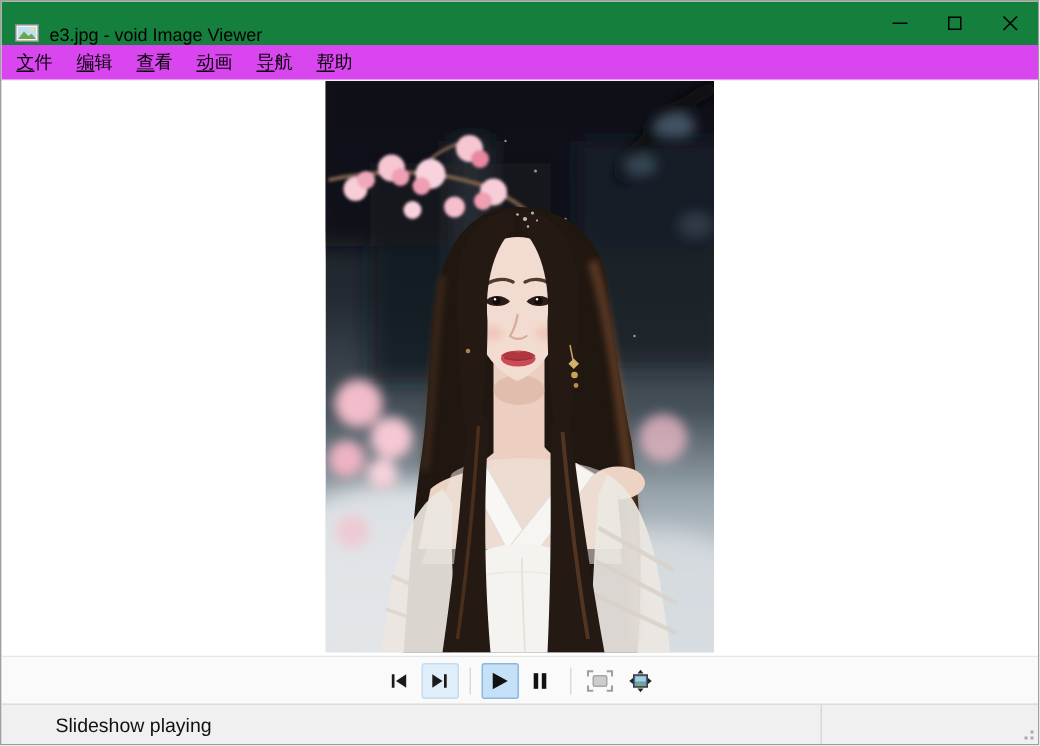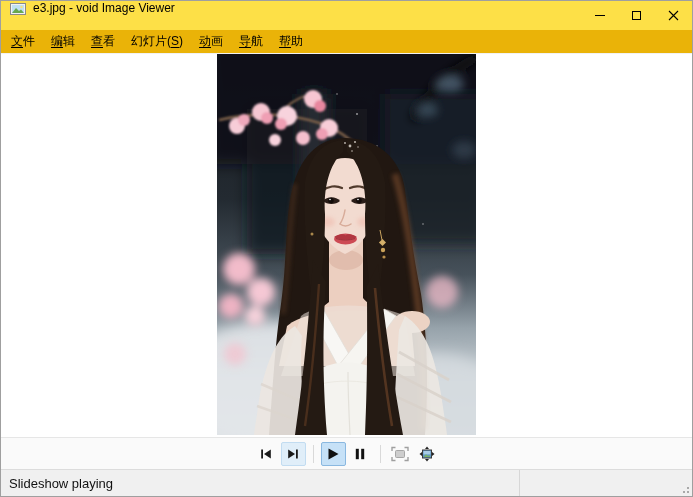--- a/index.html
+++ b/index.html
@@ -2,46 +2,46 @@
 <html><head>
 <meta charset="utf-8">
 <style>
   * { margin:0; padding:0; box-sizing:border-box; }
   html,body { width:693px; height:497px; background:#ffffff; font-family:"Liberation Sans","DejaVu Sans",sans-serif; }
   .window {
     width:693px; height:497px; border:1px solid #9f9f9f;
     display:flex; flex-direction:column; background:#ffffff; overflow:hidden;
   }
   
-  .titlebar { height:29px; flex:0 0 29px; display:flex; align-items:flex-start; background:#fde047; }
+  .titlebar { height:29px; flex:0 0 29px; display:flex; align-items:flex-end; background:#15803d; }
   .app-icon { width:16px; height:16px; margin-left:9px; flex:0 0 16px; }
   .title-text { font-size:12px; color:#000; margin-left:7px; flex:1; white-space:nowrap; overflow:hidden; }
   .caption-buttons { display:flex; height:100%; }
   .cap-btn { width:37px; height:100%; display:flex; align-items:center; justify-content:center; cursor:default; }
   .glyph-min { width:10px; height:1px; background:#000; display:block; }
   .glyph-max { width:9px; height:9px; border:1px solid #000; display:block; }
   
-  .menubar { height:24px; flex:0 0 24px; display:flex; align-items:center; background:#eab308; padding-left:2px; border-bottom:1px solid #f2f2f2; }
+  .menubar { height:24px; flex:0 0 24px; display:flex; align-items:center; background:#d946ef; padding-left:2px; border-bottom:1px solid #f2f2f2; }
   .menu-item { font-size:12px; color:#000; padding:3px 8px; white-space:nowrap; }
   .menu-item .hot { text-decoration:underline; text-underline-offset:2px; }
   
   .client { flex:1 1 auto; position:relative; background:#ffffff; overflow:hidden; }
   .photo { position:absolute; left:216px; top:0px; width:259px; height:381px; }
   .photo svg { display:block; width:259px; height:381px; }
   
   .toolbar { height:32px; flex:0 0 32px; background:#fafafa; border-top:1px solid #e6e6e6;
              display:flex; align-items:center; justify-content:center; }
   .tbtn { width:25px; height:24px; display:flex; align-items:center; justify-content:center;
           border:1px solid transparent; border-radius:2px; margin:0 1px; }
   .tbtn.hover  { background:#e0eef9; border-color:#c2dcf1; }
   .tbtn.active { background:#c6e1f7; border-color:#8ab8e0; }
   .tsep { width:1px; height:18px; background:#d9d9d9; margin:0 6px; }
   
   .statusbar { height:27px; flex:0 0 27px; background:#f0f0f0; border-top:1px solid #dcdcdc;
-               display:flex; align-items:center; font-size:13px; color:#111; position:relative; }
+               display:flex; align-items:center; font-size:13px; color:#111; position:relative;padding-left:28px; }
   .status-left  { width:519px; flex:0 0 519px; padding-left:8px; border-right:1px solid #d7d7d7;
                   height:100%; display:flex; align-items:center; white-space:nowrap; }
   .status-right { flex:1; padding-left:12px; display:flex; align-items:center; white-space:nowrap; }
   .resize-grip { position:absolute; right:2px; bottom:2px; }
 </style>
 </head>
 <body>
 
 <div class="window">
 
@@ -65,21 +65,20 @@
           <path d="M1,1 L10,10 M10,1 L1,10" stroke="#000" stroke-width="1.1"></path>
         </svg>
       </div>
     </div>
   </div>
 
   <div class="menubar">
     <span class="menu-item"><span class="hot">文</span><span>件</span></span>
     <span class="menu-item"><span class="hot">编</span><span>辑</span></span>
     <span class="menu-item"><span class="hot">查</span><span>看</span></span>
-    <span class="menu-item"><span>幻灯片(</span><span class="hot">S</span><span>)</span></span>
     <span class="menu-item"><span class="hot">动</span><span>画</span></span>
     <span class="menu-item"><span class="hot">导</span><span>航</span></span>
     <span class="menu-item"><span class="hot">帮</span><span>助</span></span>
   </div>
 
   <div class="client">
     <div class="photo">
       <svg viewBox="0 0 259 381" preserveAspectRatio="none">
         <defs>
           <linearGradient id="bg" x1="0" y1="0" x2="0" y2="1">

